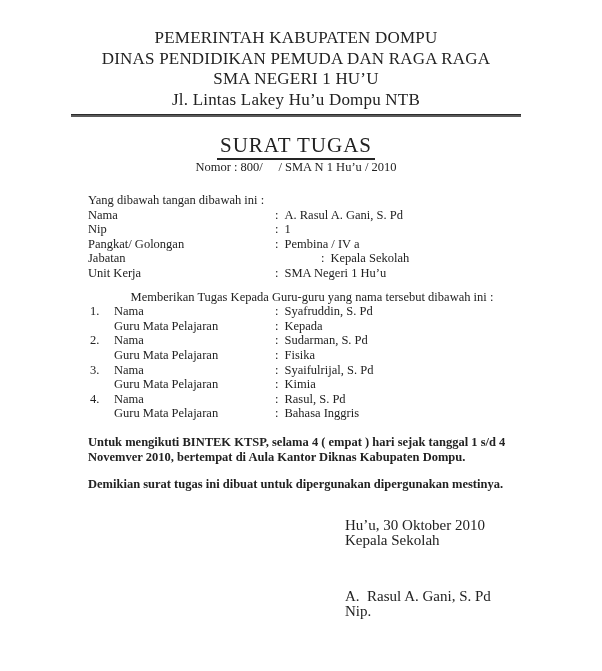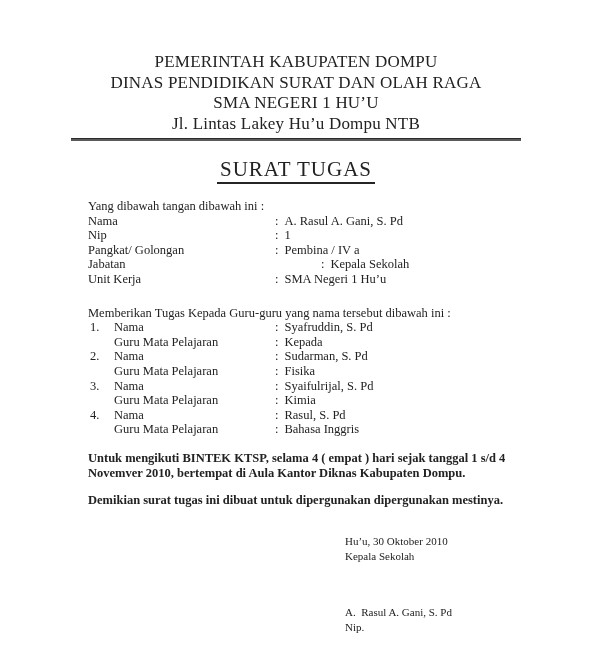--- a/index.html
+++ b/index.html
@@ -4,21 +4,21 @@
 <style>
   * { box-sizing: border-box; }
   html, body { margin: 0; padding: 0; }
   body {
     width: 602px; height: 671px;
     background: #ffffff;
     font-family: "Liberation Serif", "DejaVu Serif", serif;
     color: #222222;
     overflow: hidden;
   }
-  .page { width: 592px; height: 671px; padding-top: 52px; }
+  .page { width: 592px; height: 671px; padding-top: 28px; }
 
   .letterhead { text-align: center; font-size: 17px; line-height: 20.5px; letter-spacing: 0.2px; }
   .rule {
     width: 450px; height: 1px;
     margin: 4px auto 0;
     border-top: 1.5px solid #2b2b2b;
     border-bottom: 2.5px solid #5a5a5a;
   }
 
   .title-block { text-align: center; margin-top: 16px; }
@@ -27,49 +27,50 @@
   .nomor { font-size: 12.5px; line-height: 15px; margin-top: 3px; }
   .pre { white-space: pre; }
 
   .content { margin-left: 88px; width: 448px; font-size: 12.5px; line-height: 14.6px; }
   .opening { margin: 18px 0 0; }
   .frow { display: flex; }
   .flabel { width: 187px; flex: none; }
   .fcolon { margin-right: 6px; }
   .fvalue.indent { padding-left: 46px; }
 
-  .opening2 { margin: 19px 0 0; }
+  .opening2 { margin: 9px 0 0; text-align: center; }
   .trow { display: flex; }
   .tnum { width: 26px; flex: none; padding-left: 2px; }
   .tlabel { width: 161px; flex: none; }
 
   .para { margin: 14px 0 0; font-weight: bold; }
   .para .line { display: block; }
   .closing { margin-top: 13px; }
 
-  .signature { margin-left: 345px; margin-top: 26px; font-size: 11px; line-height: 15.2px; }
+  .signature { margin-left: 345px; margin-top: 26px; font-size: 15px; line-height: 15.2px; }
   .sig-space { height: 41px; }
 </style>
 </head>
 <body>
 
 <div class="page">
 
   <header class="letterhead">
     <div>PEMERINTAH KABUPATEN DOMPU</div>
-    <div>DINAS PENDIDIKAN SURAT DAN OLAH RAGA</div>
+    <div>DINAS PENDIDIKAN PEMUDA DAN RAGA RAGA</div>
     <div>SMA NEGERI 1 HU’U</div>
     <div>Jl. Lintas Lakey Hu’u Dompu NTB</div>
     <div class="rule"></div>
   </header>
 
   <section class="title-block">
     <div class="title">
       <span class="underlined">SURAT TUGAS</span>
     </div>
+    <div class="nomor pre">Nomor : 800/     / SMA N 1 Hu’u / 2010</div>
   </section>
 
   <section class="content">
 
     <p class="opening">Yang dibawah tangan dibawah ini :</p>
 
     <div class="fields">
       <div class="frow">
         <span class="flabel">Nama</span>
         <span class="fvalue"><span class="fcolon">:</span><span>A. Rasul A. Gani, S. Pd</span></span>

